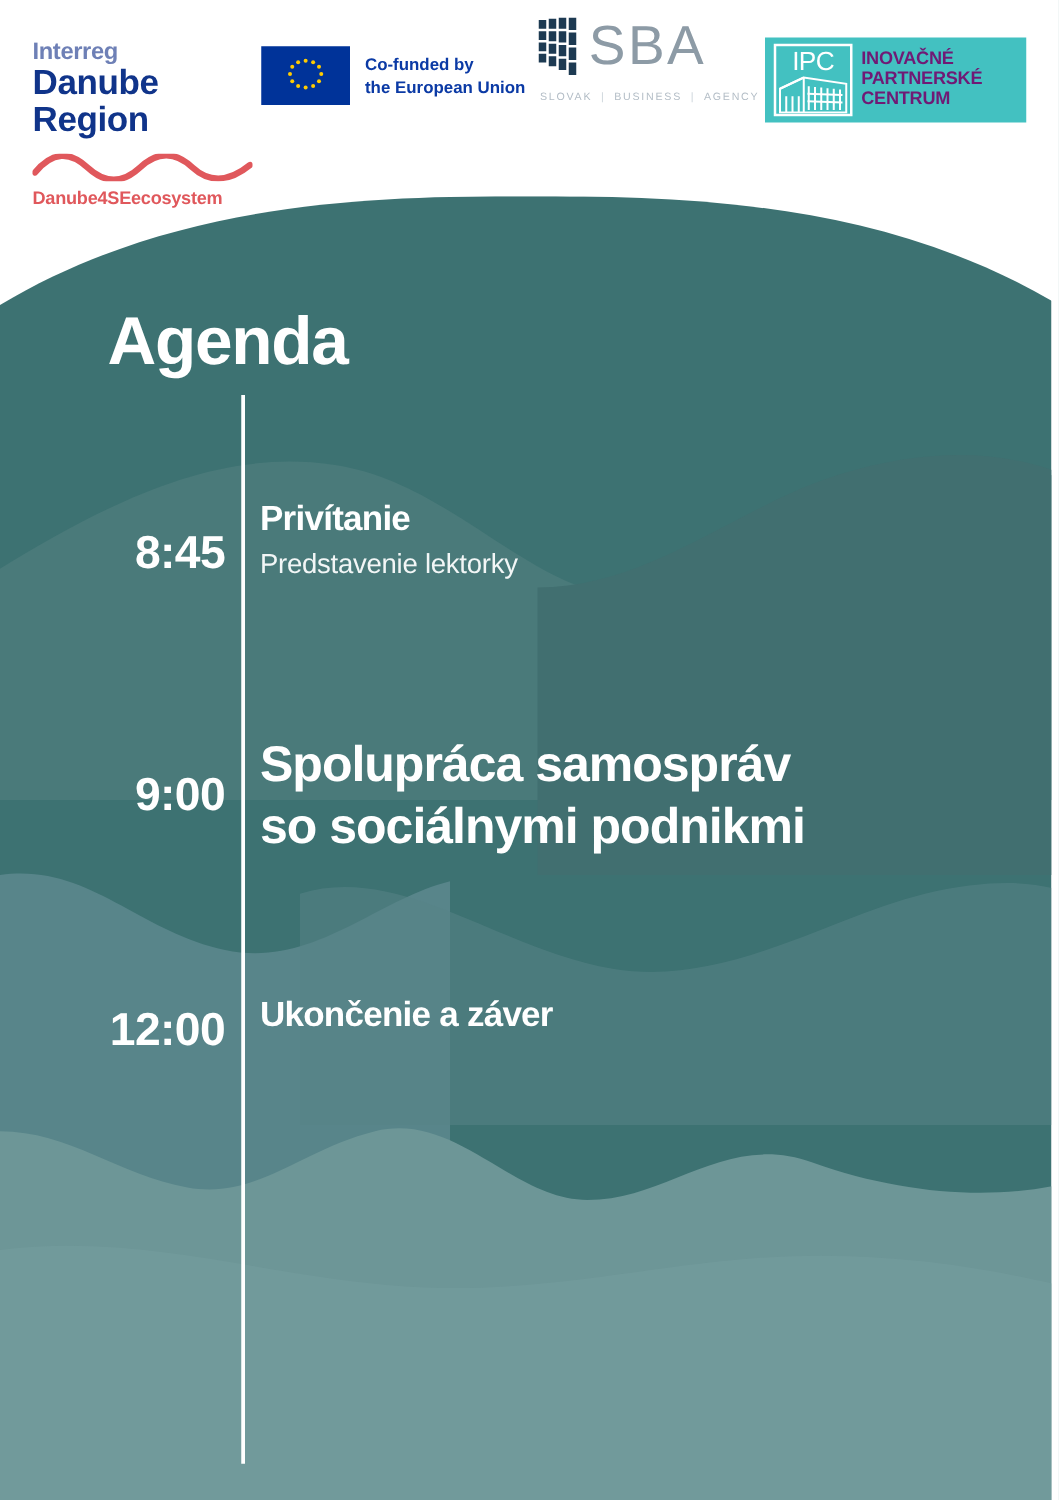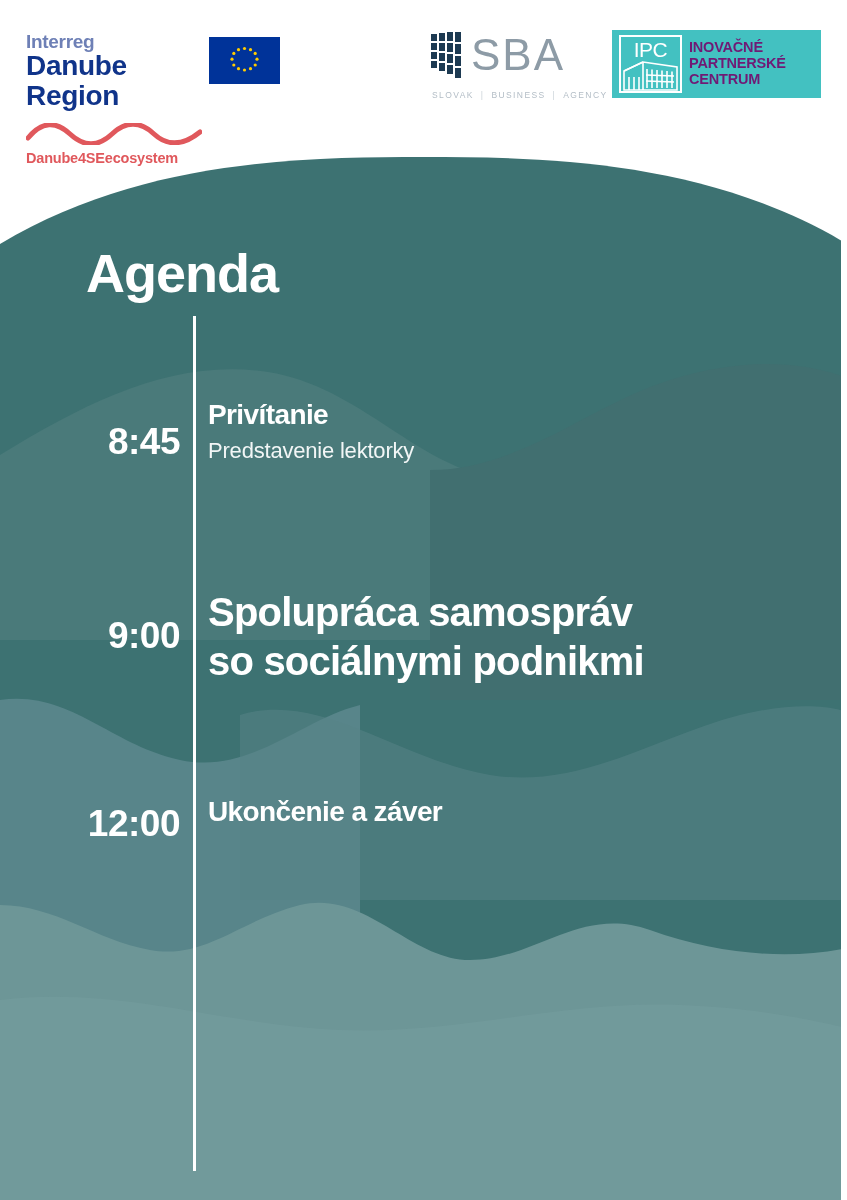--- a/index.html
+++ b/index.html
@@ -76,21 +76,21 @@
     font-size:13.5px;
     font-weight:bold;
     line-height:1.28;
     color:#0b3aa5;
     white-space:nowrap;
   }
 
   
   .logo-sba {
     position:absolute;
-    left:430px; top:30px;
+    left:430px; top:12px;
     width:150px;
   }
   .sba-top {
     display:flex;
     align-items:center;
     gap:7px;
     height:50px;
   }
   .sba-grid { width:34px; height:46px; flex:0 0 auto; }
   .sba-letters {
@@ -317,20 +317,24 @@
             <circle cx="46.2" cy="28.0" r="1.6"></circle>
             <circle cx="41.5" cy="31.7" r="1.6"></circle>
             <circle cx="35.5" cy="33.0" r="1.6"></circle>
             <circle cx="29.5" cy="31.7" r="1.6"></circle>
             <circle cx="24.8" cy="28.0" r="1.6"></circle>
             <circle cx="23.0" cy="22.2" r="1.6"></circle>
             <circle cx="24.8" cy="16.4" r="1.6"></circle>
             <circle cx="29.5" cy="12.7" r="1.6"></circle>
           </g>
         </svg>
+      </div>
+      <div class="eu-text">
+        <div>Co-funded by</div>
+        <div>the European Union</div>
       </div>
     </div>
 
     <div class="logo-sba">
       <div class="sba-top">
         <svg class="sba-grid" viewBox="0 0 34 46" xmlns="http://www.w3.org/2000/svg">
           <g fill="#1d3a52">
             <rect x="1" y="2" width="6" height="7"></rect>
             <rect x="9" y="1" width="6" height="8"></rect>
             <rect x="17" y="0" width="6" height="9"></rect>

